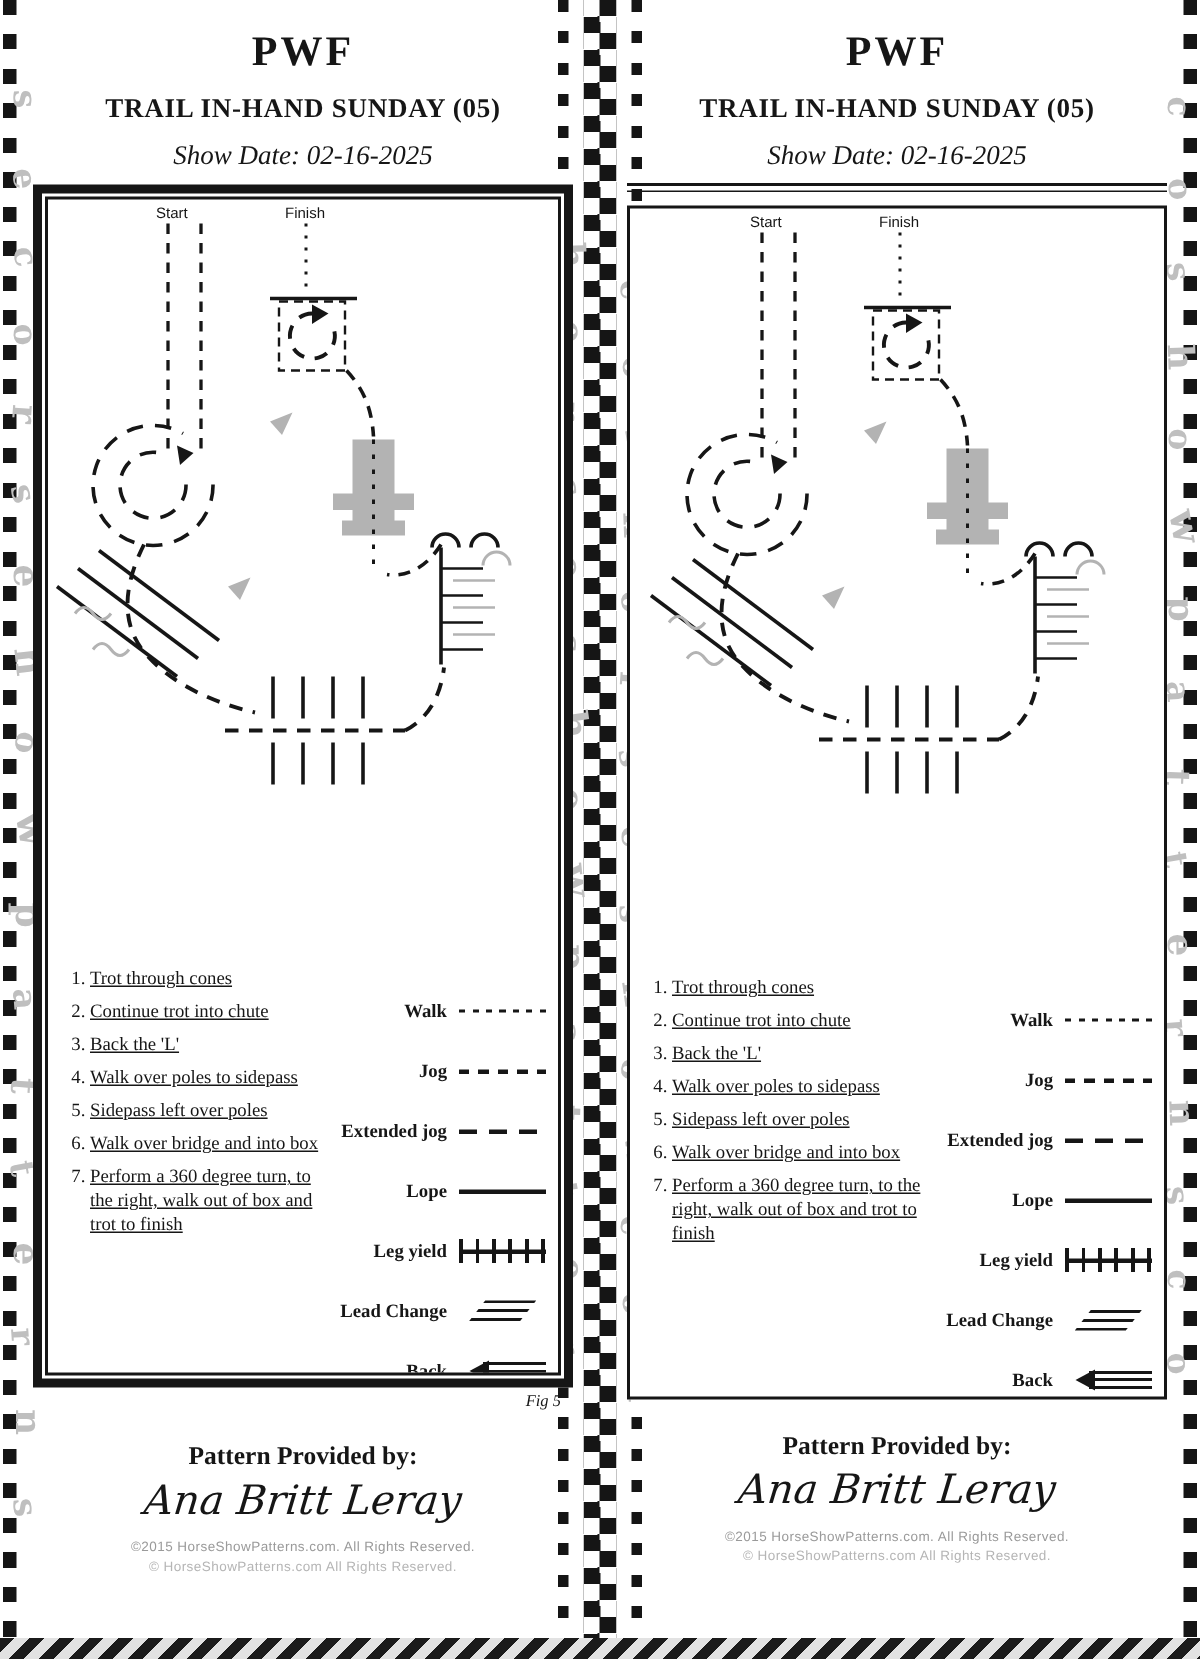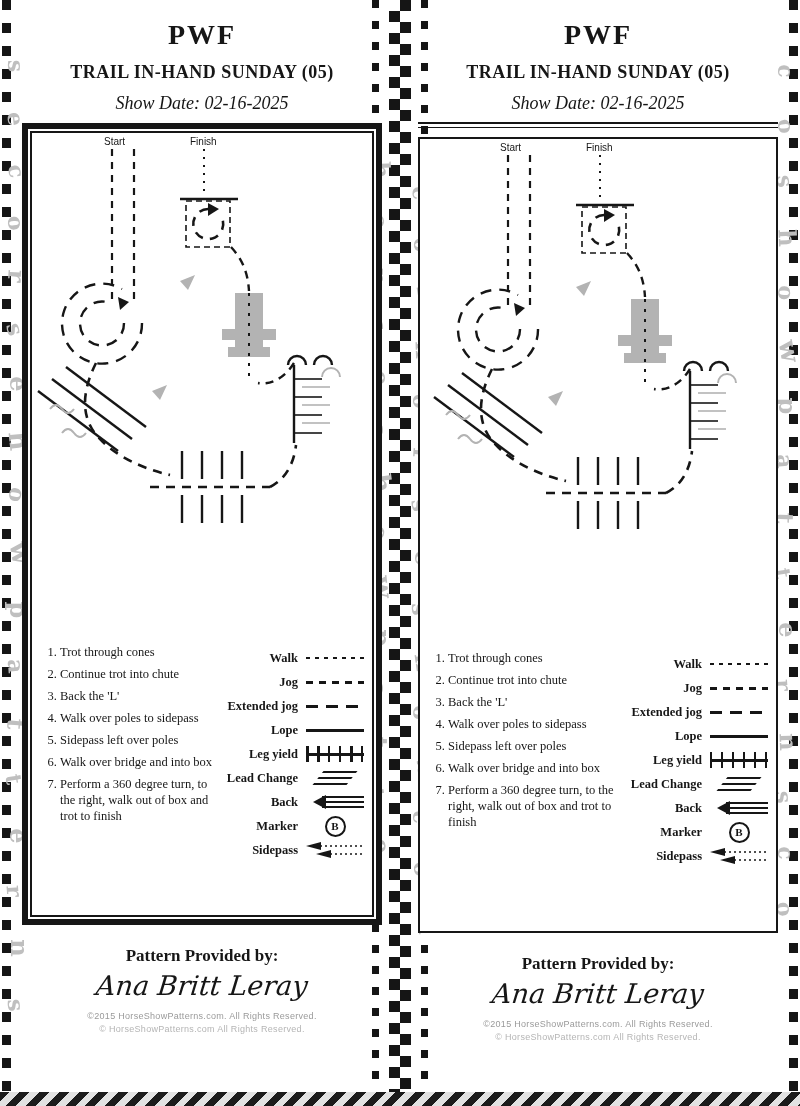--- a/index.html
+++ b/index.html
@@ -51,23 +51,23 @@
   .dash6{stroke:#161616;stroke-width:2.2;stroke-dasharray:7 6;fill:none;}
   .dash7{stroke:#161616;stroke-width:2.4;stroke-dasharray:8 6;fill:none;}
   .dash8{stroke:#161616;stroke-width:2.6;stroke-dasharray:9 7;fill:none;}
   .dash9{stroke:#161616;stroke-width:2.4;stroke-dasharray:11 8;fill:none;}
   .dash36{stroke:#161616;stroke-width:2;stroke-dasharray:3 7;fill:none;}
   .dashdot{stroke:#161616;stroke-width:2;stroke-dasharray:2 6;fill:none;}
   .gray-squig{stroke:#b3b3b3;stroke-width:2;fill:none;}
 
   .lower{display:flex;gap:6px;padding:2px 8px 8px 12px;}
   .lower ol{margin:4px 0 0;padding-left:16px;width:57%;font-size:12.5px;line-height:1.28;}
-  .lower ol li{margin-bottom:6px;}
+  .lower ol li{margin-bottom:6px;text-decoration:underline;}
   .legend{width:43%;padding-top:2px;}
-  .lg{display:flex;align-items:center;justify-content:flex-end;gap:8px;margin:8px 0;font-family:Liberation Serif, serif;}
+  .lg{display:flex;align-items:center;justify-content:flex-end;gap:8px;margin:24px 0;font-family:Liberation Serif, serif;}
   .lg .lbl{font-weight:bold;font-size:12.5px;text-align:right;white-space:nowrap;}
   .ic{position:relative;width:58px;flex:0 0 58px;height:16px;}
   .ic-walk::before{content:"";position:absolute;left:0;right:0;top:7px;height:2px;
       background:repeating-linear-gradient(90deg,#161616 0 4px,transparent 4px 9px);}
   .ic-jog::before{content:"";position:absolute;left:0;right:0;top:7px;height:2.5px;
       background:repeating-linear-gradient(90deg,#161616 0 7px,transparent 7px 13px);}
   .ic-ext::before{content:"";position:absolute;left:0;right:0;top:7px;height:3px;
       background:repeating-linear-gradient(90deg,#161616 0 12px,transparent 12px 20px);}
   .ic-lope::before{content:"";position:absolute;left:0;right:0;top:7px;height:3px;background:#161616;}
   .ic-leg::before{content:"";position:absolute;left:0;right:0;top:0;height:16px;
@@ -287,20 +287,21 @@
                 <line x1="24" y1="12" x2="56" y2="12" stroke="#161616" stroke-width="1.6" stroke-dasharray="2 3"></line>
                 <polygon points="10,12 25,8 25,16" fill="#161616"></polygon>
               </svg>
               </div>
           </div>
         </div>
 
       </div>
     </div>
 
+    <div class="fig">Fig 5</div>
     <div class="provided">Pattern Provided by:</div>
     <div class="signature">Ana Britt Leray</div>
     <div class="footer">
       <div class="f1">©2015 HorseShowPatterns.com. All Rights Reserved.</div>
       <div class="f2">© HorseShowPatterns.com  All Rights Reserved.</div>
     </div>
   </section>
 
   <section class="panel panel-right">
     <h1>PWF</h1>

